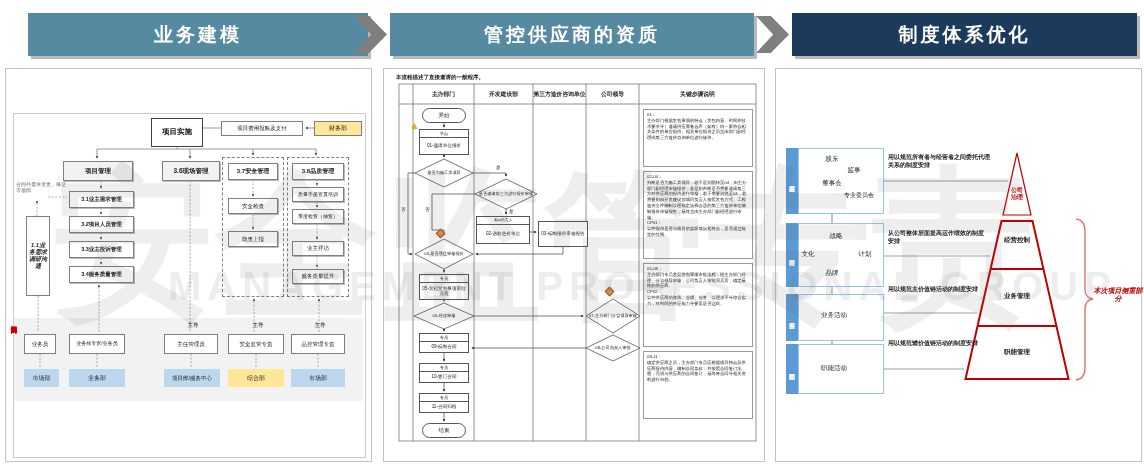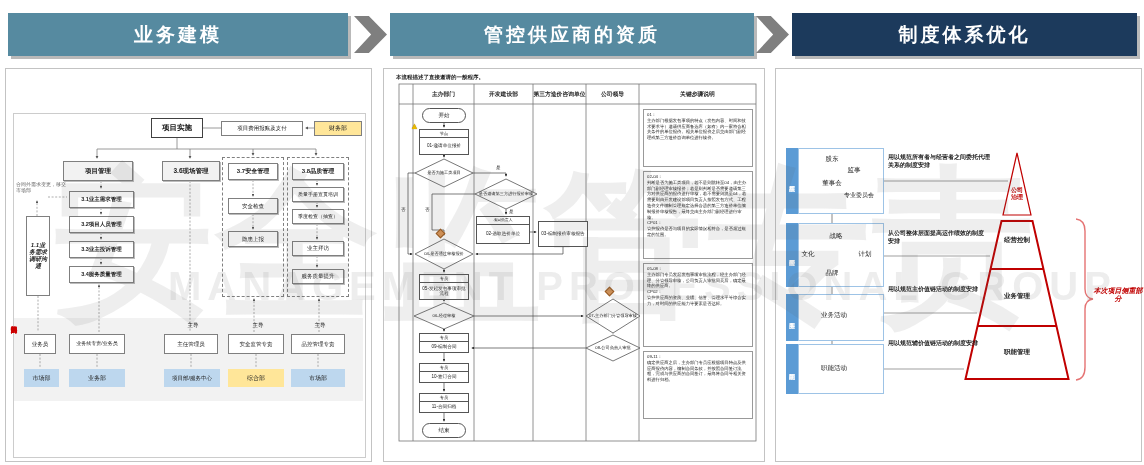--- a/index.html
+++ b/index.html
@@ -48,21 +48,21 @@
   .wm-en{position:absolute;left:168px;top:264px;font-size:40px;font-weight:800;
          color:rgba(110,110,110,.12);letter-spacing:6px;z-index:40;pointer-events:none;white-space:nowrap}
   .red{color:#CC0000}
 </style>
 </head>
 <body>
 
 <div class="wm-cn">安全监管专责</div>
 <div class="wm-en">MANAGEMENT PROFESSIONAL GROUP</div>
 
-<div class="step" style="left:8px;width:340px">业务建模</div>
+<div class="step" style="left:28px;width:340px">业务建模</div>
 <div class="chev" style="left:354px"></div>
 <div class="step" style="left:390px;width:364px">管控供应商的资质</div>
 <div class="chev" style="left:756px"></div>
 <div class="step dark" style="left:792px;width:345px">制度体系优化</div>
 
 <div class="panel" style="left:5px;width:365px">
   <div class="abs" style="left:7px;top:44px;width:351px;height:343px;border:1px solid #cccccc"></div>
   <div class="abs" style="left:8px;top:249px;width:349px;height:83px;background:#f2f2f2"></div>
 
   <svg class="ov" width="365" height="392">
@@ -100,21 +100,21 @@
       <path d="M311,187 V198" marker-end="url(#m1)"></path>
       <path d="M313,263 V230" marker-end="url(#m1)"></path>
       <path d="M34,285 V298"></path>
         <path d="M91,285 V298"></path>
         <path d="M185,285 V298"></path>
       <path d="M250,285 V298"></path>
         <path d="M312,285 V298"></path>
     </g>
   </svg>
 
-  <div class="bx fs75 b" style="left:145px;top:49px;width:52px;height:20px;border:1.5px solid #404040">项目实施</div>
+  <div class="bx fs75 b" style="left:145px;top:49px;width:52px;height:29px;border:1.5px solid #404040">项目实施</div>
   <div class="bx fs55" style="left:215px;top:52px;width:82px;height:15px">项目费用报账及支付</div>
   <div class="bx fs6 yel" style="left:308px;top:52px;width:48px;height:15px">财务部</div>
 
   <div class="bx fs65 b gray sh" style="left:57px;top:92px;width:70px;height:20px">项目管理</div>
   <div class="bx fs65 b gray sh" style="left:156px;top:92px;width:58px;height:20px">3.6现场管理</div>
 
   <div class="dash" style="left:216px;top:88px;width:62px;height:140px"></div>
   <div class="bx fs6 b sh" style="left:222px;top:94px;width:50px;height:17px">3.7安全管理</div>
   <div class="bx fs55 sh" style="left:222px;top:129px;width:50px;height:16px">安全检查</div>
   <div class="bx fs55 sh" style="left:222px;top:162px;width:50px;height:16px">隐患上报</div>

